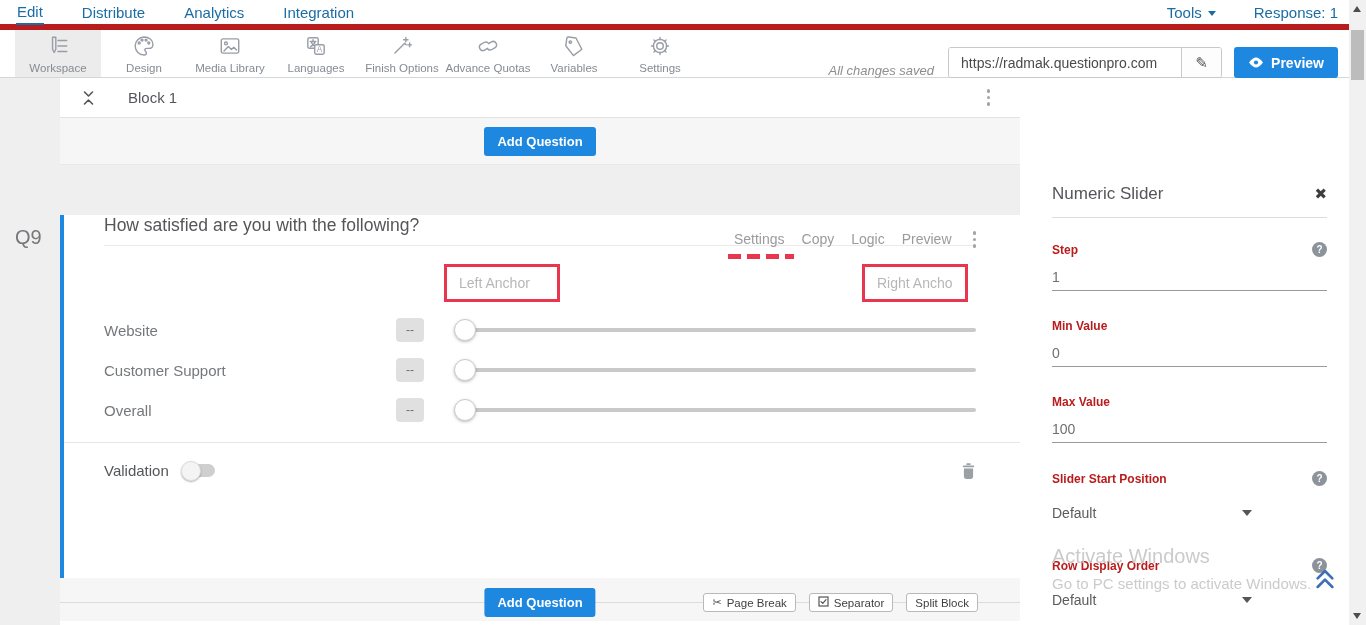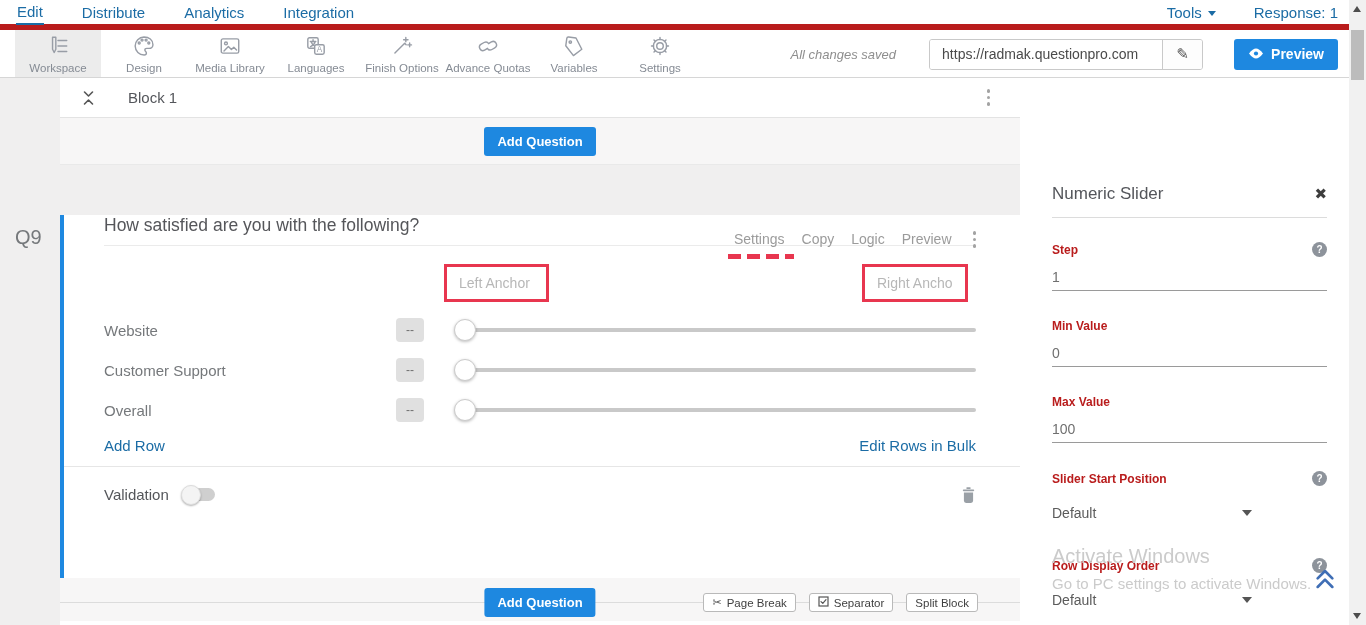--- a/index.html
+++ b/index.html
@@ -15,21 +15,21 @@
   .topnav .right-item { color:#1b6ca5; font-size:15px; margin-left:38px; display:flex; align-items:center; gap:6px; }
   .caret-sm { width:0; height:0; border-left:4px solid transparent; border-right:4px solid transparent; border-top:5px solid #1b6ca5; margin-top:2px; }
 
   
   .toolbar { position:absolute; top:30px; left:0; width:100%; height:48px; background:#fff;
              border-bottom:1px solid #d6d6d6; display:flex; align-items:stretch; padding-left:15px; z-index:4; }
   .tool { width:86px; display:flex; flex-direction:column; align-items:center; justify-content:center; gap:2px;
           color:#858b94; font-size:11.5px; cursor:pointer; }
   .tool.active { background:#ececec; }
   .tool svg { stroke:#989da6; fill:none; stroke-width:1.3; stroke-linecap:round; stroke-linejoin:round; }
-  .toolbar-right { position:absolute; right:28px; top:0; height:48px; display:flex; align-items:center;gap:19px; }
+  .toolbar-right { position:absolute; right:28px; top:0; height:48px; display:flex; align-items:flex-end; }
   .saved-status { font-style:italic; color:#8e8e8e; font-size:13px; margin-right:14px; }
   .url-group { display:flex; align-items:stretch; height:31px; border:1px solid #c9c9c9; border-radius:3px; overflow:hidden; background:#fff; }
   .url-input { width:232px; border:none; outline:none; padding:0 12px; font-size:14px; color:#4a4a4a; font-family:"Liberation Sans",sans-serif; }
   .url-edit { width:40px; border-left:1px solid #c9c9c9; background:#fdfdfd; display:flex; align-items:center; justify-content:center;
               color:#555; font-family:"DejaVu Sans",sans-serif; font-size:15px; cursor:pointer; }
   .btn-preview { margin-left:12px; height:31px; background:#1e88e0; color:#fff; border:none; border-radius:3px;
                  font-size:14px; font-weight:bold; padding:0 14px; display:flex; align-items:center; gap:7px; cursor:pointer;
                  font-family:"Liberation Sans",sans-serif; }
 
   
@@ -53,21 +53,21 @@
   .question-card { margin-top:7px; background:#fff; border-left:4px solid #1e88e0; height:363px;
                    padding:0 44px 0 40px; position:relative; }
   .q-menu { position:absolute; top:12px; right:40px; display:flex; align-items:center; gap:17px; }
   .q-menu .menu-link { color:#9b9b9b; font-size:14px; cursor:pointer; position:relative; }
   .menu-link.annotated::after { content:""; position:absolute; left:-6px; top:23px; width:66px; height:5px;
         background:repeating-linear-gradient(to right, #e8364f 0 13px, transparent 13px 19px); }
   .q-title { margin-top:50px; font-size:17.5px; color:#55565a; padding-bottom:9px; border-bottom:1px solid #ebebeb; }
 
   .anchor-row { position:relative; margin-top:18px; height:38px; }
   .anchor-box { position:absolute; top:0; height:38px; border:3px solid #e8364f; display:flex; align-items:center; }
-  .anchor-box.left { left:340px; width:105px; }
+  .anchor-box.left { left:340px; width:116px; }
   .anchor-box.right { right:8px; width:106px; }
   .anchor-input { border:none; outline:none; width:100%; padding:0 12px; font-size:14px; color:#9f9f9f;
                   font-family:"Liberation Sans",sans-serif; background:transparent; }
   .anchor-input::placeholder { color:#b7b7b7; opacity:1; }
 
   .rows { margin-top:8px; }
   .srow { height:40px; display:flex; align-items:center; }
   .srow-label { width:292px; font-size:15px; color:#75787b; }
   .srow-value { width:28px; height:24px; background:#e0e0e0; border-radius:4px; color:#6f6f6f; font-size:12px;
                 display:flex; align-items:center; justify-content:center; }
@@ -315,24 +315,20 @@
       <div class="srow">
         <span class="srow-label">Overall</span>
         <span class="srow-value">--</span>
         <div class="slider">
           <div class="slider-track"></div>
           <div class="slider-handle"></div>
         </div>
       </div>
     </div>
 
-    <div class="row-links">
-      <span class="link-blue">Add Row</span>
-      <span class="link-blue">Edit Rows in Bulk</span>
-    </div>
 
     <div class="card-divider"></div>
 
     <div class="validation-row">
       <span class="validation-label">Validation</span>
       <span class="toggle">
           <span class="toggle-knob"></span>
         </span>
       <span class="trash">
         <svg width="15" height="18" viewBox="0 0 16 18" fill="#9aa0a6">

